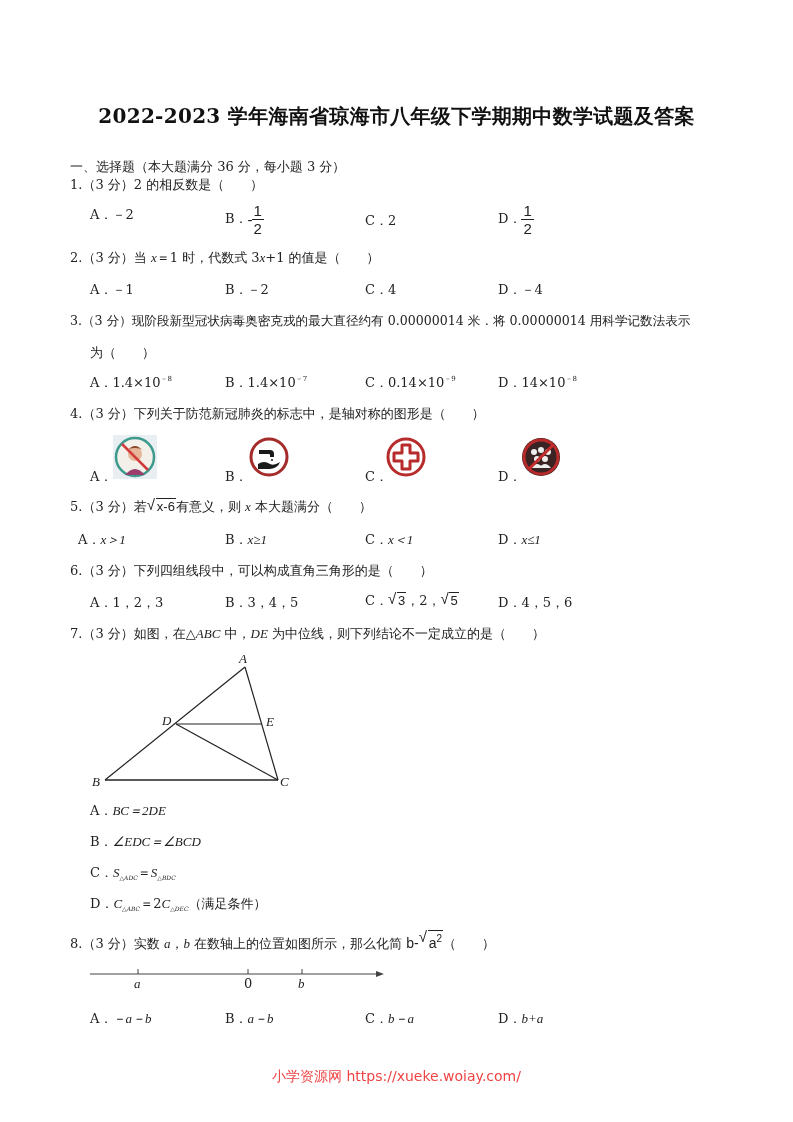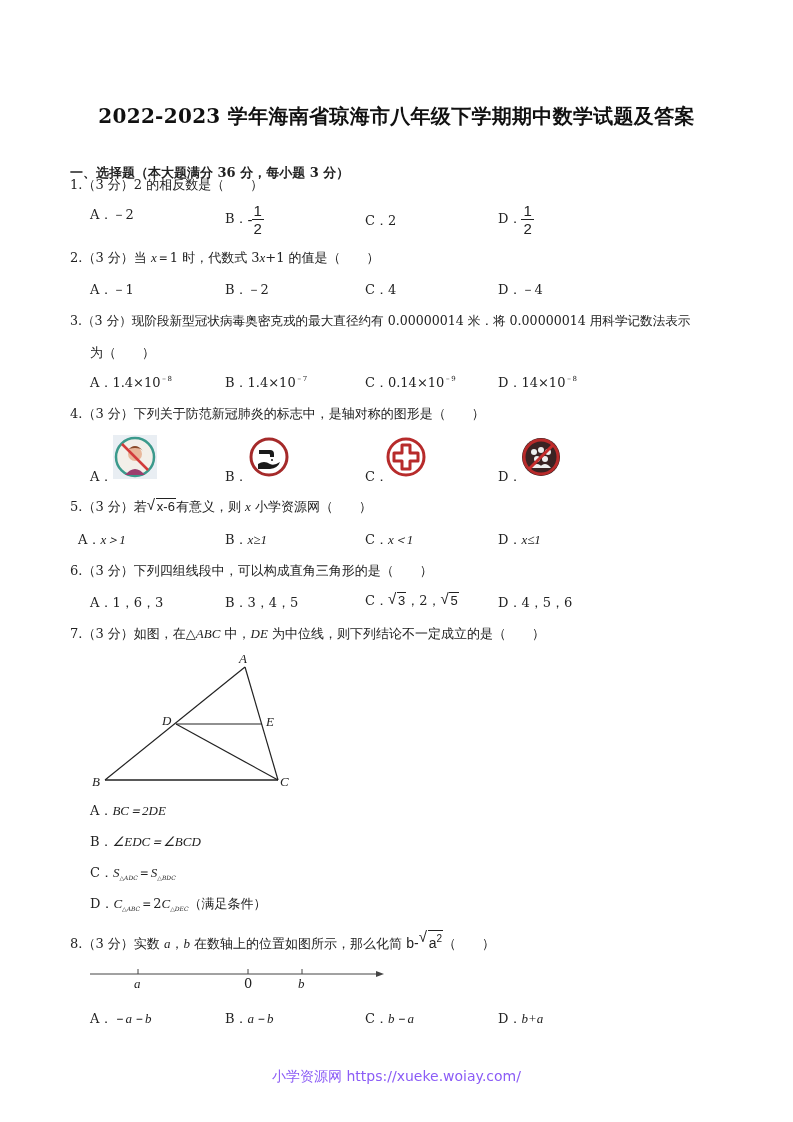--- a/index.html
+++ b/index.html
@@ -1,33 +1,33 @@
 <!DOCTYPE html>
 <html><head>
 <meta charset="utf-8">
 <style>
   html, body { margin: 0; padding: 0; background: #ffffff; }
   body { width: 793px; height: 1122px; position: relative; overflow: hidden;
          font-family: "DejaVu Serif", "Liberation Serif", serif; color: #222; }
   .abs { position: absolute; white-space: nowrap; }
   .title { left: 0; width: 793px; top: 103px; text-align: center; font-size: 20px; font-weight: bold; letter-spacing: 0.3px; color:#111; }
-  .section { left: 70px; top: 164px; font-size: 13px; font-weight: bold; }
+  .section { left: 70px; top: 158px; font-size: 13px; font-weight: normal; }
   .q { font-size: 13px; left: 70px; }
   .opt { font-size: 13px; }
   i.v { font-style: italic; font-family: "Liberation Serif", serif; }
   .frac { display: inline-block; vertical-align: middle; text-align: center; font-family: "Liberation Sans", sans-serif; font-size: 15px; line-height: 17px; }
   .frac .num { display: block; border-bottom: 1px solid #222; padding: 0 2px; }
   .frac .den { display: block; padding: 0 2px; }
   .neg { font-family: "Liberation Sans", sans-serif; font-size: 15px; vertical-align: middle; margin-right: -1px; }
   sup.s { font-size: 7px; vertical-align: 6px; }
   .sqrt { display: inline-block; position: relative; padding-left: 9px; font-family: "Liberation Sans", sans-serif; }
   .sqrt .rad { display: inline-block; border-top: 1px solid #222; padding: 0 1px; line-height: 15px; }
   .sqrt .sym { position: absolute; left: 0; top: -2px; font-size: 15px; }
   sub.t { font-size: 6px; vertical-align: -3px; font-style: italic; }
-  .footer { left: 0; width: 793px; top: 1068px; text-align: center; font-family: "DejaVu Sans", sans-serif; font-size: 14px; color: #8b5cf6; }
+  .footer { left: 0; width: 793px; top: 1068px; text-align: center; font-family: "DejaVu Sans", sans-serif; font-size: 14px; color: #ef4444; }
   .icon-box { position: absolute; width: 44px; height: 44px; }
   svg { display: block; }
 </style>
 </head>
 <body>
 
 <div class="abs title">2022-2023 学年海南省琼海市八年级下学期期中数学试题及答案</div>
 <div class="abs section">一、选择题（本大题满分 36 分，每小题 3 分）</div>
 
 <div class="abs q" style="top:176px">1.（3 分）2 的相反数是（　　）</div>
@@ -93,29 +93,29 @@
         <circle cx="29" cy="17" r="3"></circle>
       <circle cx="18" cy="24" r="3"></circle>
         <circle cx="26" cy="24" r="3"></circle>
       <path d="M12 33 q6 -8 12 0z M20 33 q6 -8 12 0z"></path>
     </g>
     <line x1="10" y1="34" x2="34" y2="10" stroke="#c62c2c" stroke-width="3"></line>
   </svg>
 </div>
 
 <div class="abs q" style="top:498px">
-  <span>5.（3 分）若</span><span class="sqrt"><span class="sym">√</span><span class="rad">x-6</span></span><span>有意义，则 </span><i class="v">x</i><span> 小学资源网（　　）</span>
+  <span>5.（3 分）若</span><span class="sqrt"><span class="sym">√</span><span class="rad">x-6</span></span><span>有意义，则 </span><i class="v">x</i><span> 本大题满分（　　）</span>
 </div>
 <div class="abs opt" style="left:78px;top:531px"><span>A．</span><i class="v">x＞1</i></div>
 <div class="abs opt" style="left:225px;top:531px"><span>B．</span><i class="v">x≥1</i></div>
 <div class="abs opt" style="left:365px;top:531px"><span>C．</span><i class="v">x＜1</i></div>
 <div class="abs opt" style="left:498px;top:531px"><span>D．</span><i class="v">x≤1</i></div>
 
 <div class="abs q" style="top:562px">6.（3 分）下列四组线段中，可以构成直角三角形的是（　　）</div>
-<div class="abs opt" style="left:90px;top:594px">A．1，6，3</div>
+<div class="abs opt" style="left:90px;top:594px">A．1，2，3</div>
 <div class="abs opt" style="left:225px;top:594px">B．3，4，5</div>
 <div class="abs opt" style="left:365px;top:592px">
   <span>C．</span><span class="sqrt"><span class="sym">√</span><span class="rad">3</span></span><span>，2，</span><span class="sqrt"><span class="sym">√</span><span class="rad">5</span></span>
 </div>
 <div class="abs opt" style="left:498px;top:594px">D．4，5，6</div>
 
 <div class="abs q" style="top:625px">
   <span>7.（3 分）如图，在△</span><i class="v">ABC</i><span> 中，</span><i class="v">DE</i><span> 为中位线，则下列结论不一定成立的是（　　）</span>
 </div>
 <svg class="abs" style="left:0;top:0" width="793" height="1122">

